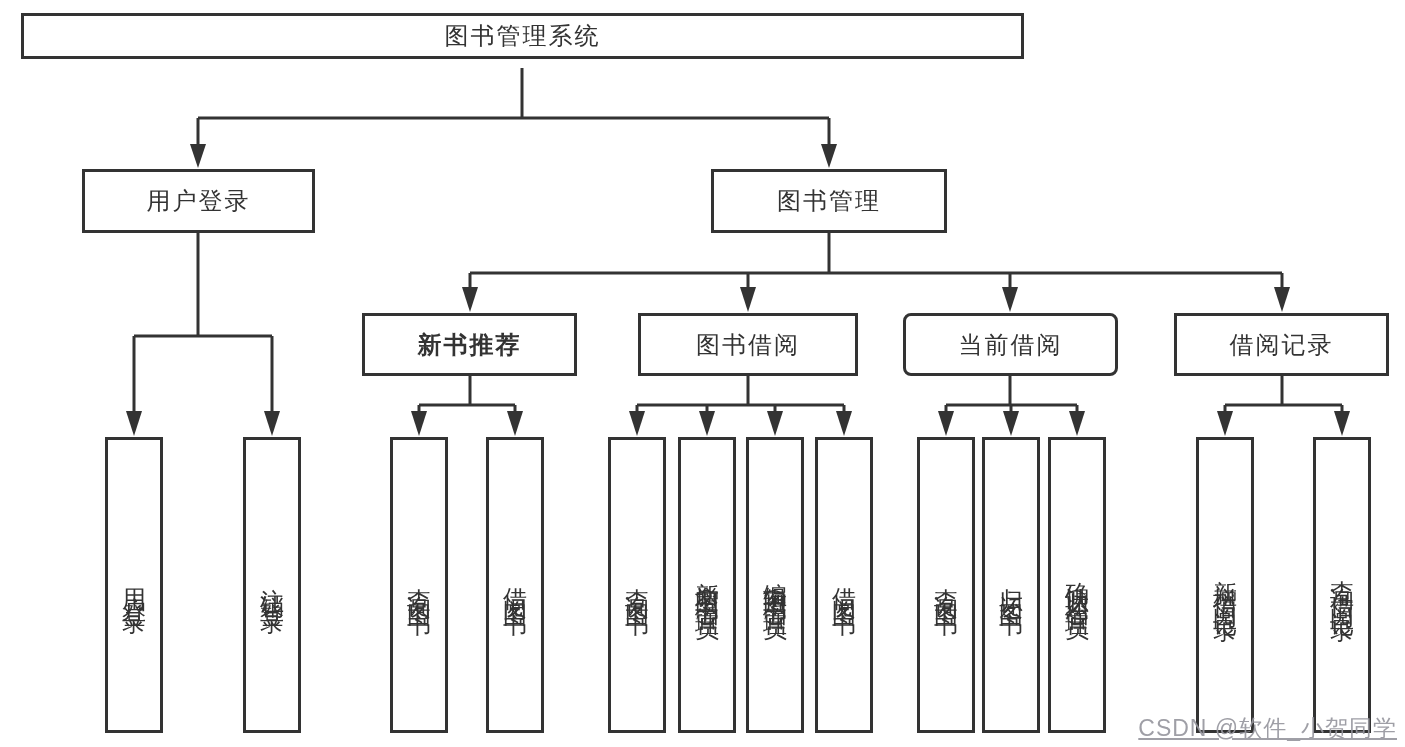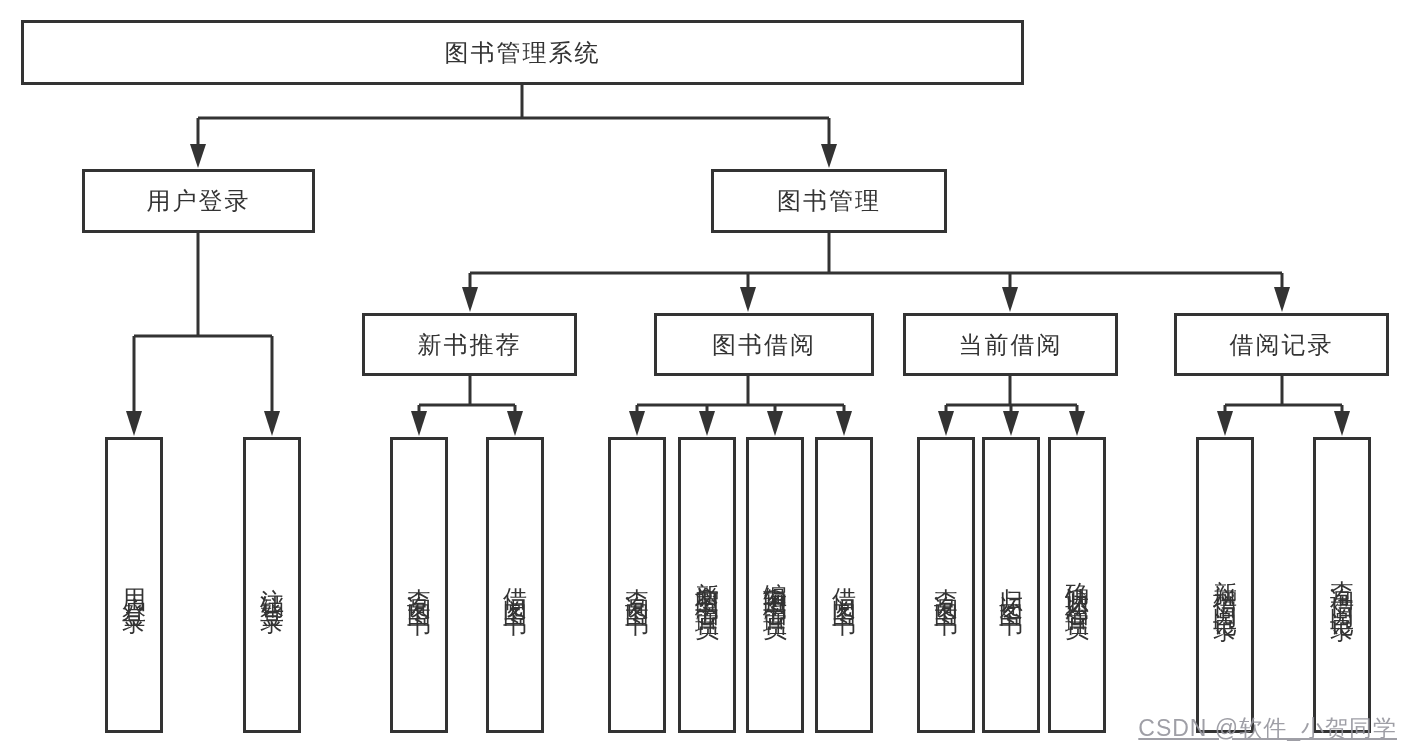--- a/index.html
+++ b/index.html
@@ -49,28 +49,28 @@
     writing-mode: vertical-rl;
     text-orientation: mixed;
     letter-spacing: 8px;
     font-size: 24px;
     white-space: normal;
   }
   .leaf.tight {
     letter-spacing: 5px;
   }
   
-  .n-root  { left: 21px;   top: 20px;  width: 1003px; height: 65px; font-family: Liberation Serif, serif; }
+  .n-root  { left: 21px;   top: 13px;  width: 1003px; height: 46px; font-family: Liberation Serif, serif; }
   
   .n-l2a   { left: 82px;   top: 169px; width: 233px;  height: 64px; }
   .n-l2b   { left: 711px;  top: 169px; width: 236px;  height: 64px; justify-content: center; }
   
-  .n-l3a   { left: 362px;  top: 313px; width: 215px;  height: 63px; }
-  .n-l3b   { left: 638px;  top: 313px; width: 220px;  height: 63px; margin-left: 16px; }
-  .n-l3c   { left: 903px;  top: 313px; width: 215px;  height: 63px; }
+  .n-l3a   { left: 362px;  top: 313px; width: 215px;  height: 63px; font-weight: bold; }
+  .n-l3b   { left: 638px;  top: 313px; width: 220px;  height: 63px; }
+  .n-l3c   { left: 903px;  top: 313px; width: 215px;  height: 63px; border-radius: 8px; }
   .n-l3d   { left: 1174px; top: 313px; width: 215px;  height: 63px; }
   
   .leaf    { top: 437px;  width: 58px; height: 296px; }
   .n-f01 { left: 105px; }  .n-f02 { left: 243px; }
   .n-f03 { left: 390px; }  .n-f04 { left: 486px; }
   .n-f05 { left: 608px; }  .n-f06 { left: 678px; }
   .n-f07 { left: 746px; }  .n-f08 { left: 815px; }
   .n-f09 { left: 917px; }  .n-f10 { left: 982px; }
   .n-f11 { left: 1048px; }
   .n-f12 { left: 1196px; } .n-f13 { left: 1313px; }

